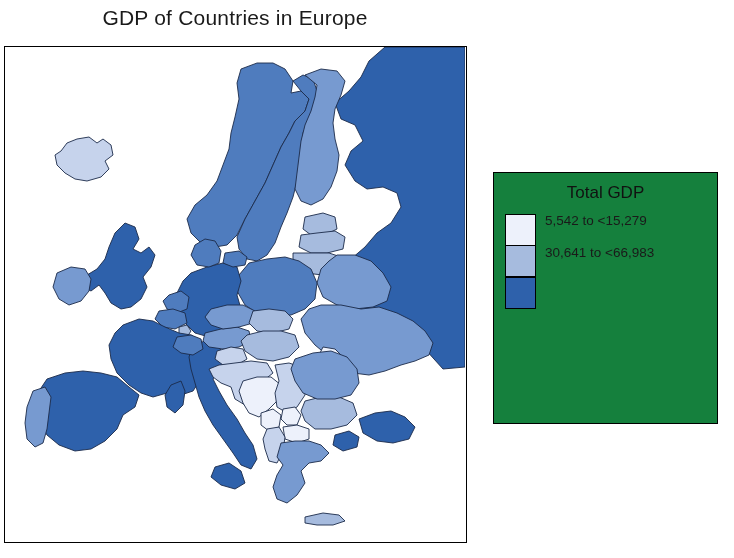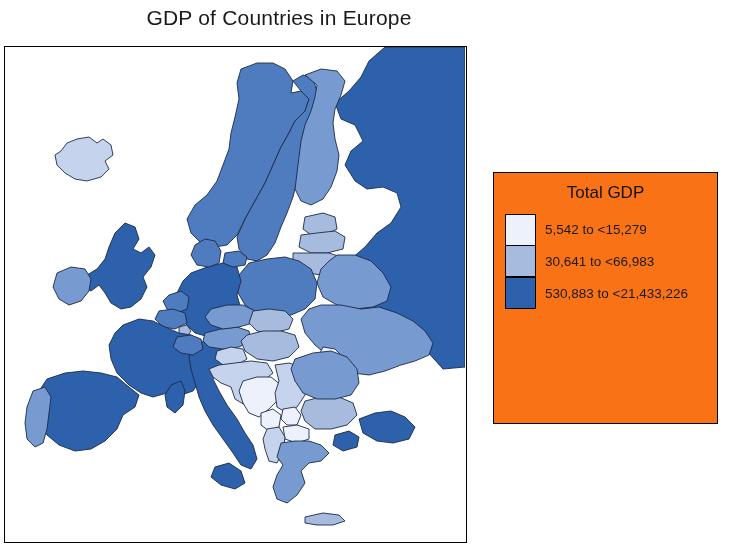--- a/index.html
+++ b/index.html
@@ -18,21 +18,20 @@
     position: absolute;
     left: 0;
     top: 6px;
     width: 470px;
     text-align: center;
     font-size: 21px;
     color: #1a1a1a;
     font-family: "Liberation Sans", sans-serif;
     letter-spacing: 0.2px;
     white-space: nowrap;
-    margin-left: 44px;
   }
   #map-frame {
     position: absolute;
     left: 4px;
     top: 46px;
     width: 463px;
     height: 497px;
     border: 1.5px solid #000000;
     background: #ffffff;
     box-sizing: border-box;
@@ -44,41 +43,40 @@
     top: 0;
     display: block;
   }
   #legend-box {
     position: absolute;
     left: 493px;
     top: 172px;
     width: 225px;
     height: 252px;
     border: 1.5px solid #000000;
-    background: #f97316;
+    background: #15803d;
     box-sizing: border-box;
   }
   #legend-title {
     position: absolute;
     left: 0;
     top: 10px;
     width: 100%;
     text-align: center;
     font-size: 17px;
     color: #111111;
   }
   #legend-items {
     position: absolute;
     left: 11px;
     top: 41px;
     width: 205px;
   }
   .legend-row {
     display: flex;
-    align-items: center;
     height: 32px;
   }
   .legend-swatch {
     width: 31px;
     height: 32px;
     border: 1.4px solid #000000;
     box-sizing: border-box;
     flex: 0 0 auto;
   }
   .legend-row + .legend-row .legend-swatch {
@@ -237,16 +235,15 @@
     <div class="legend-row">
       <div class="legend-swatch" style="background: rgb(237, 241, 251);"></div>
       <div class="legend-label">5,542 to &lt;15,279</div>
     </div>
     <div class="legend-row">
       <div class="legend-swatch" style="background: rgb(166, 187, 222);"></div>
       <div class="legend-label">30,641 to &lt;66,983</div>
     </div>
     <div class="legend-row">
       <div class="legend-swatch" style="background: rgb(46, 97, 171);"></div>
-      <div class="legend-label">530,883 to &lt;21,433,226</div>
     </div>
   </div>
 </div>
 
 </body></html>

